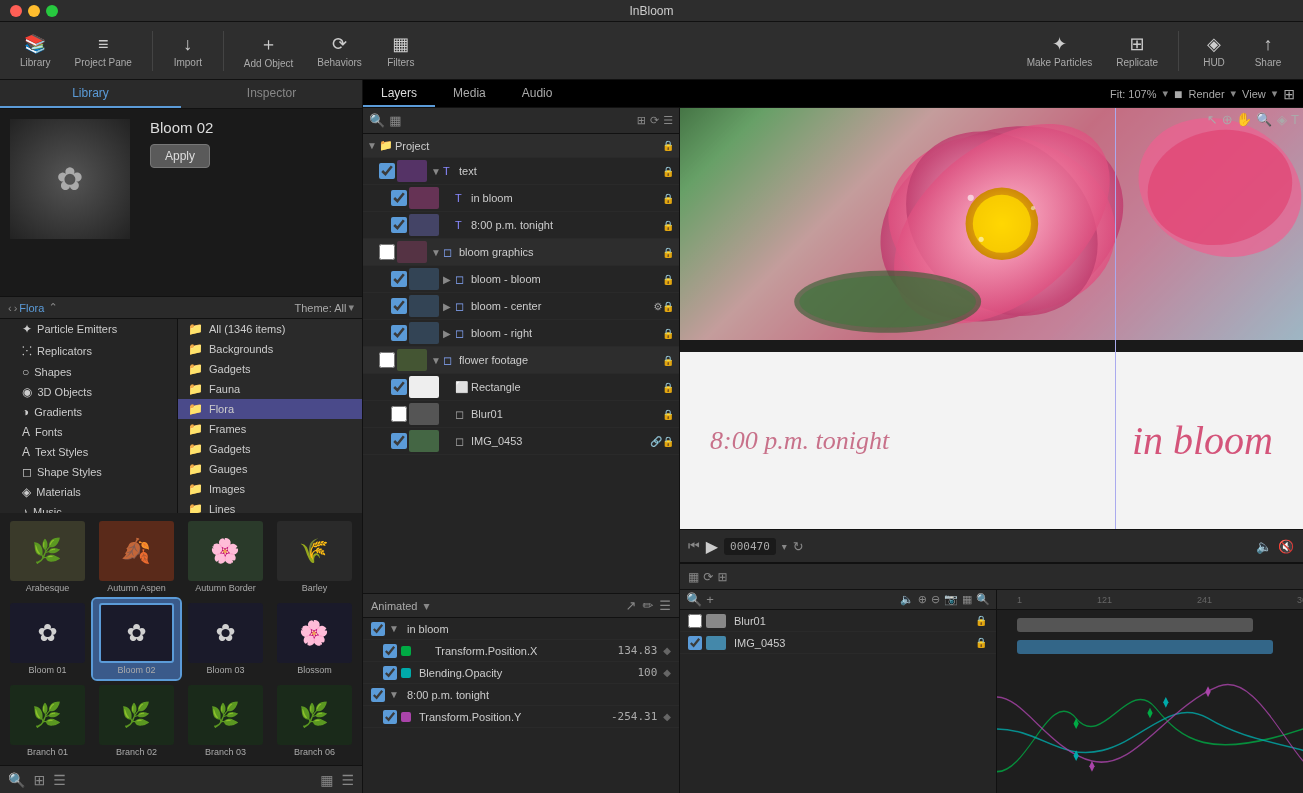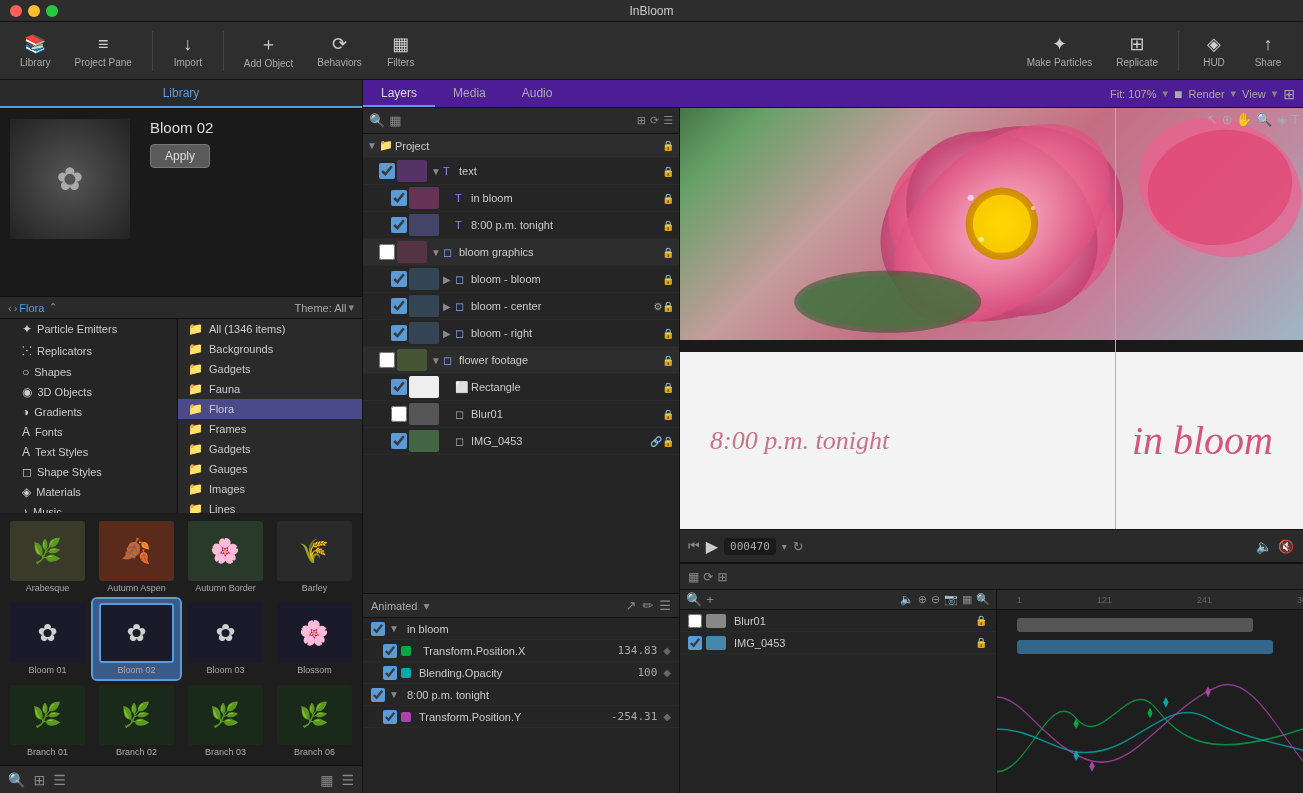--- a/index.html
+++ b/index.html
@@ -191,20 +191,21 @@
     <span class="tb-label">Share</span>
   </div>
 </div>
 
 <div class="main">
 
   <div class="left-panel">
 
     <div class="panel-tabs">
       <div class="panel-tab active">Library</div>
+      <div class="panel-tab">Inspector</div>
     </div>
 
     <div class="preview-area">
       <div class="preview-thumb">
         <div class="preview-thumb-img">
           <div style="display:flex;align-items:center;justify-content:center;height:100%;font-size:32px;color:#aaa;">✿</div>
         </div>
       </div>
       <div class="preview-info">
         <div class="preview-name">Bloom 02</div>
@@ -393,21 +394,21 @@
       <span class="pbot-icon">⊞</span>
       <span class="pbot-icon">☰</span>
       <div style="flex:1;"></div>
       <span class="pbot-icon">▦</span>
       <span class="pbot-icon">☰</span>
     </div>
   </div>
 
   <div class="center-right">
 
-    <div style="display:flex;background:#4c1d95;border-bottom:1px solid #111;height:28px;align-items:stretch;">
+    <div style="display:flex;background:#000000;border-bottom:1px solid #111;height:28px;align-items:stretch;">
       <div class="layers-tab active">Layers</div>
       <div class="layers-tab">Media</div>
       <div class="layers-tab">Audio</div>
       <div style="flex:1;display:flex;align-items:center;justify-content:flex-end;padding:0 8px;gap:6px;">
         <span style="font-size:11px;color:#aaa;">Fit: 107%</span>
         <span style="font-size:11px;color:#888;">▾</span>
         <span style="font-size:14px;color:#aaa;">■</span>
         <span style="font-size:11px;color:#aaa;">Render</span>
         <span style="font-size:11px;color:#888;">▾</span>
         <span style="font-size:11px;color:#aaa;">View</span>
@@ -552,21 +553,21 @@
           <div class="animated-body">
 
             <div class="anim-row">
               <input type="checkbox" checked="" class="track-check checkbox-blue" style="">
               <span style="width:14px;font-size:10px;color:#888;">▼</span>
               <span class="anim-name">in bloom</span>
             </div>
             <div class="anim-row" style="padding-left:20px;">
               <input type="checkbox" checked="" class="track-check checkbox-blue" style="">
               <div class="anim-color" style="background:#00aa44;"></div>
-              <span class="anim-name" style="margin-left:8px;">Transform.Position.X</span>
+              <span class="anim-name" style="margin-left:20px;">Transform.Position.X</span>
               <span class="anim-val">134.83</span>
               <span style="font-size:10px;color:#666;margin-left:2px;">◆</span>
             </div>
             <div class="anim-row" style="padding-left:20px;">
               <input type="checkbox" checked="" class="track-check checkbox-blue" style="">
               <div class="anim-color" style="background:#00aaaa;"></div>
               <span class="anim-name" style="margin-left:4px;">Blending.Opacity</span>
               <span class="anim-val">100</span>
               <span style="font-size:10px;color:#666;margin-left:2px;">◆</span>
             </div>

